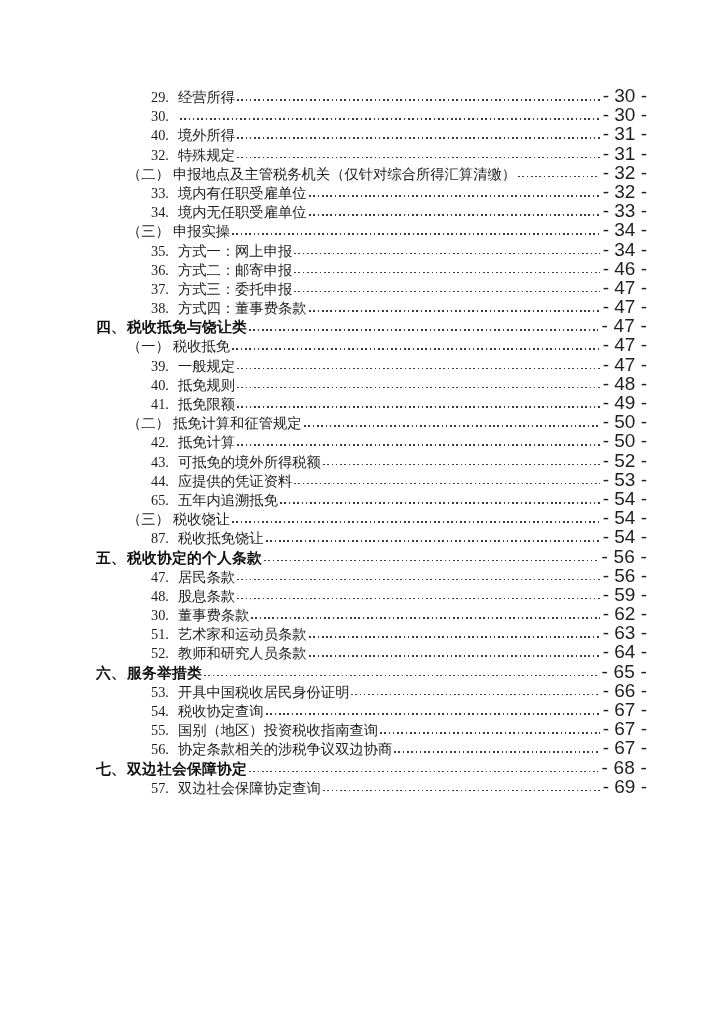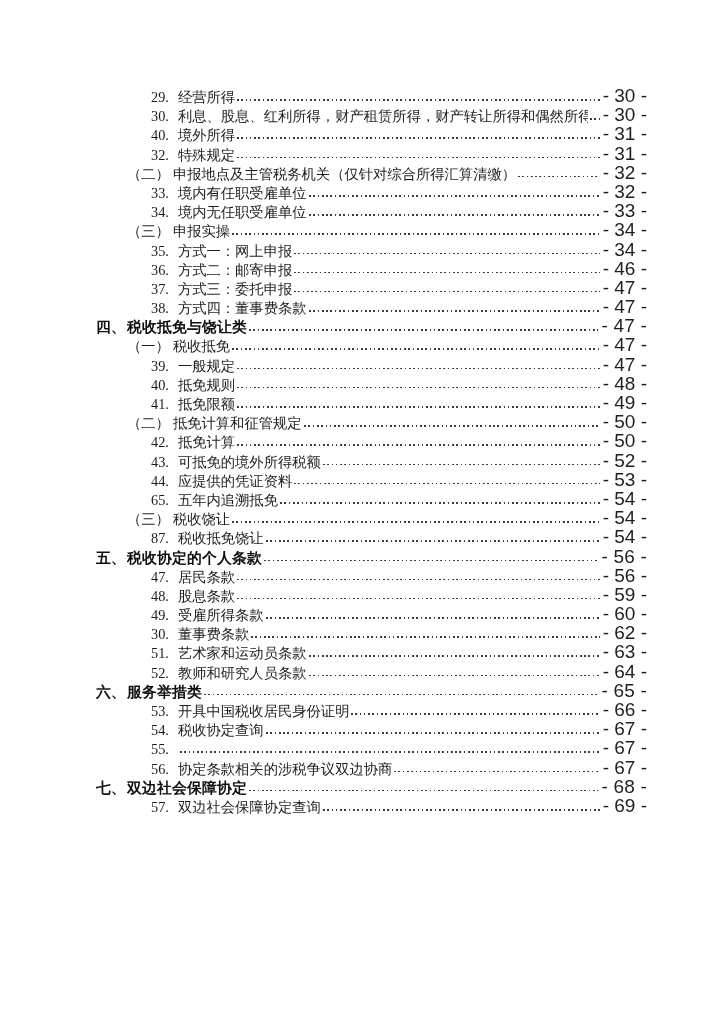--- a/index.html
+++ b/index.html
@@ -71,21 +71,20 @@
 <div class="page">
   <div class="toc" id="toc-list">
       <div class="toc-row level-3">
     <span class="num">29.</span>
     <span class="title">经营所得</span>
     <span class="leader"></span>
     <span class="pageno">- 30 -</span>
   </div>
       <div class="toc-row level-3">
     <span class="num">30.</span>
-    <span class="title">利息、股息、红利所得，财产租赁所得，财产转让所得和偶然所得</span>
     <span class="leader"></span>
     <span class="pageno">- 30 -</span>
   </div>
       <div class="toc-row level-3">
     <span class="num">40.</span>
     <span class="title">境外所得</span>
     <span class="leader"></span>
     <span class="pageno">- 31 -</span>
   </div>
       <div class="toc-row level-3">
@@ -226,26 +225,20 @@
     <span class="leader"></span>
     <span class="pageno">- 56 -</span>
   </div>
       <div class="toc-row level-3">
     <span class="num">48.</span>
     <span class="title">股息条款</span>
     <span class="leader"></span>
     <span class="pageno">- 59 -</span>
   </div>
       <div class="toc-row level-3">
-    <span class="num">49.</span>
-    <span class="title">受雇所得条款</span>
-    <span class="leader"></span>
-    <span class="pageno">- 60 -</span>
-  </div>
-      <div class="toc-row level-3">
     <span class="num">30.</span>
     <span class="title">董事费条款</span>
     <span class="leader"></span>
     <span class="pageno">- 62 -</span>
   </div>
       <div class="toc-row level-3">
     <span class="num">51.</span>
     <span class="title">艺术家和运动员条款</span>
     <span class="leader"></span>
     <span class="pageno">- 63 -</span>
@@ -269,20 +262,21 @@
     <span class="pageno">- 66 -</span>
   </div>
       <div class="toc-row level-3">
     <span class="num">54.</span>
     <span class="title">税收协定查询</span>
     <span class="leader"></span>
     <span class="pageno">- 67 -</span>
   </div>
       <div class="toc-row level-3">
     <span class="num">55.</span>
+    <span class="title">国别（地区）投资税收指南查询</span>
     <span class="leader"></span>
     <span class="pageno">- 67 -</span>
   </div>
       <div class="toc-row level-3">
     <span class="num">56.</span>
     <span class="title">协定条款相关的涉税争议双边协商</span>
     <span class="leader"></span>
     <span class="pageno">- 67 -</span>
   </div>
       <div class="toc-row level-1">

